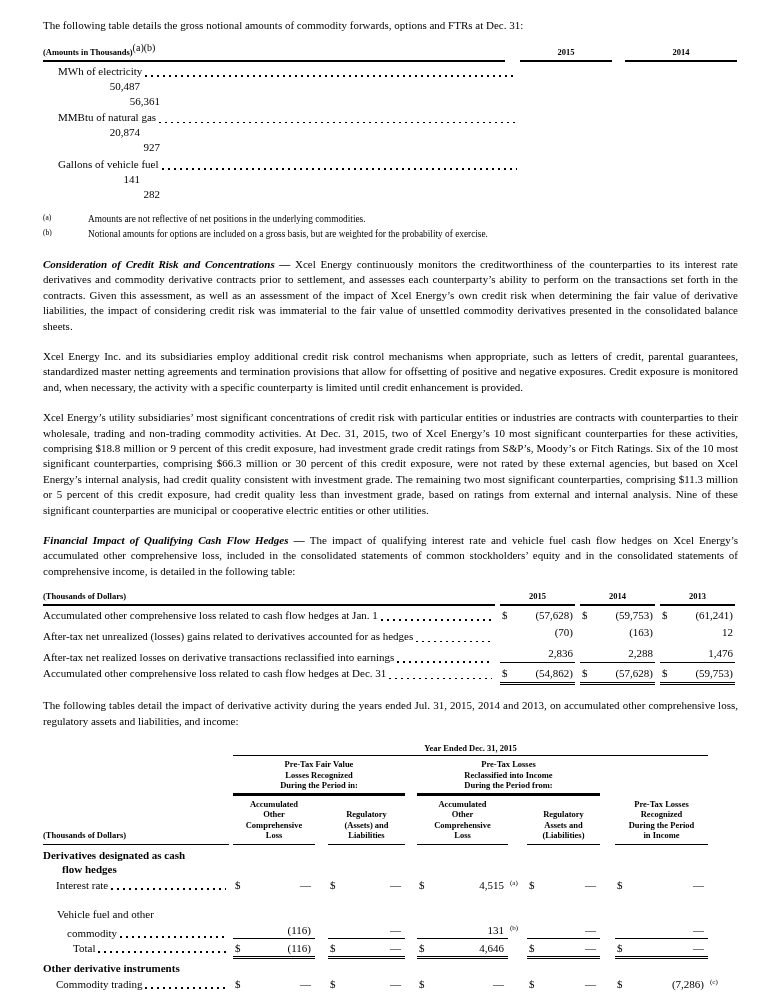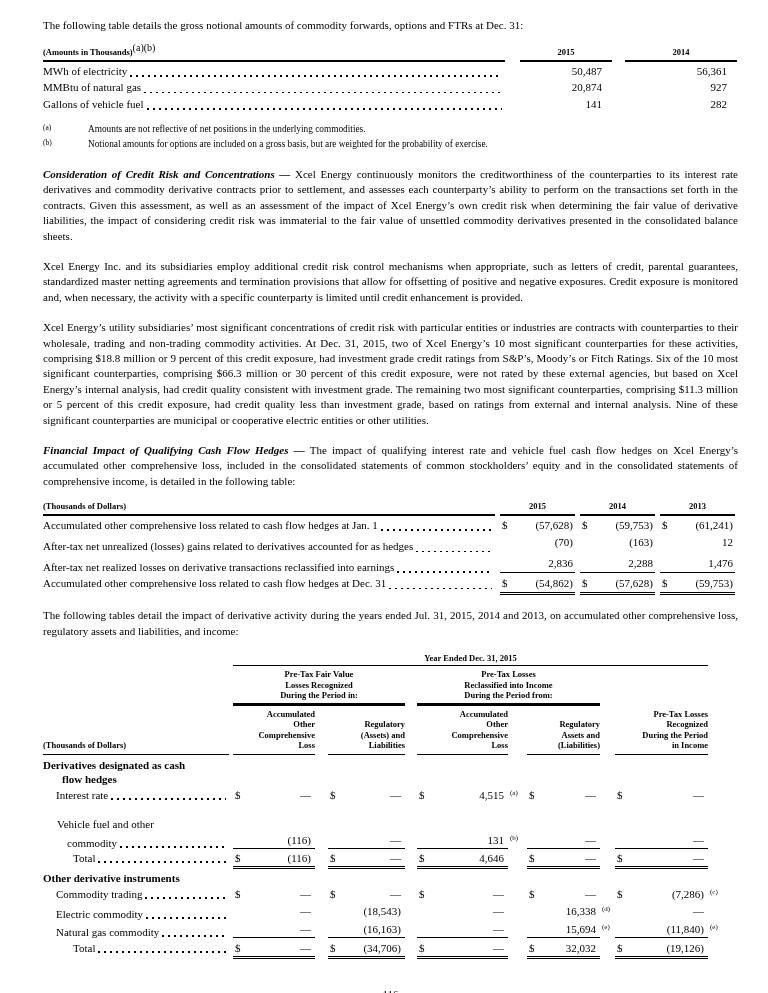--- a/index.html
+++ b/index.html
@@ -23,21 +23,21 @@
   }
   .dol { text-align:left; }
   .hsup { font-size:10px; position:relative; top:-4px; font-weight:normal; }
 
   
   .t1 { margin-top:13px; }
   .t1-head { display:flex; align-items:flex-end; }
   .t1-h-label { width:462px; border-bottom:2px solid #000; font-weight:bold; font-size:8.5px; padding-bottom:3px; }
   .t1-h-col  { width:92px;  margin-left:15px; border-bottom:2px solid #000; text-align:center; font-weight:bold; font-size:8.5px; padding-bottom:3px; }
   .t1-h-col2 { width:112px; margin-left:13px; }
-  .t1-row { display:flex; align-items:baseline; margin-top:1.5px; line-height:15px; }
+  .t1-row { display:flex; align-items:baseline; margin-top:1.5px; line-height:15px;flex-direction:column; }
   .t1-label { width:462px; display:flex; }
   .t1-val  { width:92px;  margin-left:15px; text-align:right; padding-right:10px; }
   .t1-val2 { width:112px; margin-left:13px; }
 
   
   .fns { margin-top:11px; }
   .fn { display:flex; margin-top:2px; font-size:9.3px; line-height:13.5px; }
   .fn-marker { width:45px; font-size:7.5px; position:relative; top:-2px; }
   .fn-text { flex:1; }
 
@@ -55,21 +55,21 @@
   .ru-d { margin-bottom:4px; }
 
   
   .t3 { margin-top:14px; }
   .t3-year { margin-left:190px; width:475px; text-align:center; font-weight:bold; font-size:8.5px; border-bottom:1px solid #000; padding-bottom:2px; }
   .t3-groups { display:flex; margin-top:3px; font-weight:bold; font-size:8.5px; text-align:center; line-height:10.5px; }
   .t3-g { white-space:pre-line; border-bottom:3px solid #000000; padding-bottom:2px; }
   .t3-g1 { margin-left:190px; width:172px; }
   .t3-g2 { margin-left:12px; width:183px; }
   .t3-subs { display:flex; align-items:flex-end; margin-top:3px; font-weight:bold; font-size:8.5px; text-align:center; line-height:10.5px; }
-  .t3-s { white-space:pre-line; border-bottom:1px solid #000; padding-bottom:3px;text-align:right; }
+  .t3-s { white-space:pre-line; border-bottom:1px solid #000; padding-bottom:3px; }
   .t3-h-label { width:186px; text-align:left; }
   .w1 { width:82px; margin-left:4px; }
   .w2 { width:77px; margin-left:13px; }
   .w3 { width:91px; margin-left:12px; }
   .w4 { width:73px; margin-left:19px; }
   .w5 { width:93px; margin-left:15px; }
   .t3-body { font-size:11px; }
   .t3-section { font-weight:bold; white-space:pre-line; line-height:14.5px; margin-top:3px; padding-left:19px; text-indent:-19px; }
   .t3-line1 { padding-left:14px; line-height:14px; margin-top:14px; }
   .t3-row { display:flex; align-items:baseline; line-height:14px; margin-top:1.5px; }

